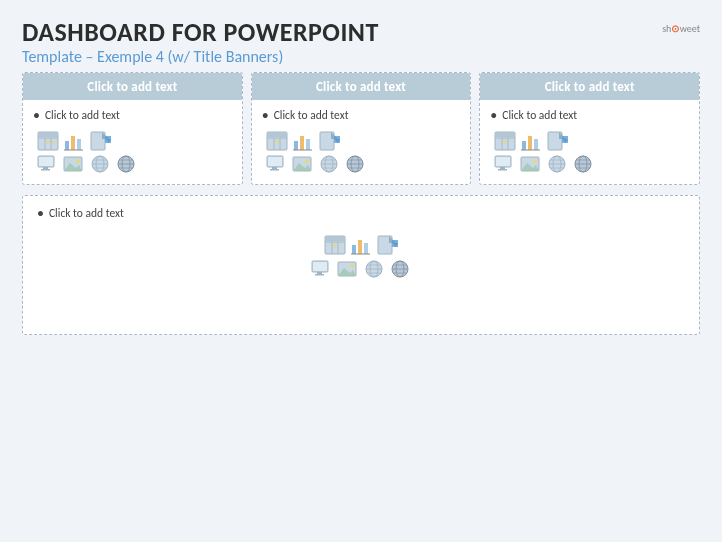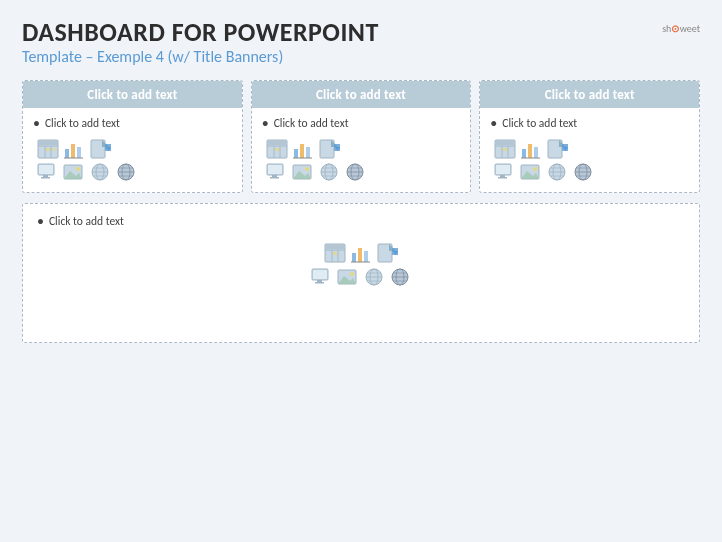--- a/index.html
+++ b/index.html
@@ -48,21 +48,21 @@
 
     .brand span {
       color: #e86b3a;
       font-weight: 700;
     }
 
     .subtitle {
       font-size: 16px;
       color: #5b9bd5;
       font-weight: 400;
-      margin-bottom: 8px;
+      margin-bottom: 0;
     }
 
     
     .top-row {
       display: flex;
       gap: 8px;
       margin-bottom: 10px;
     }
 
     .card {

